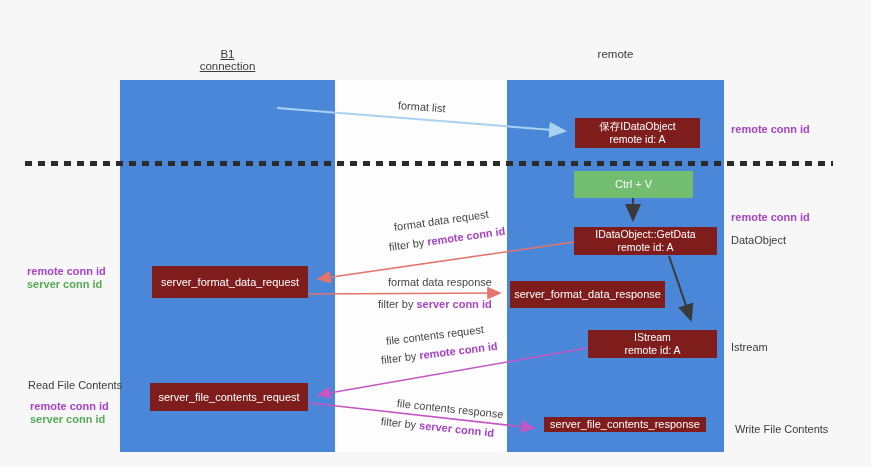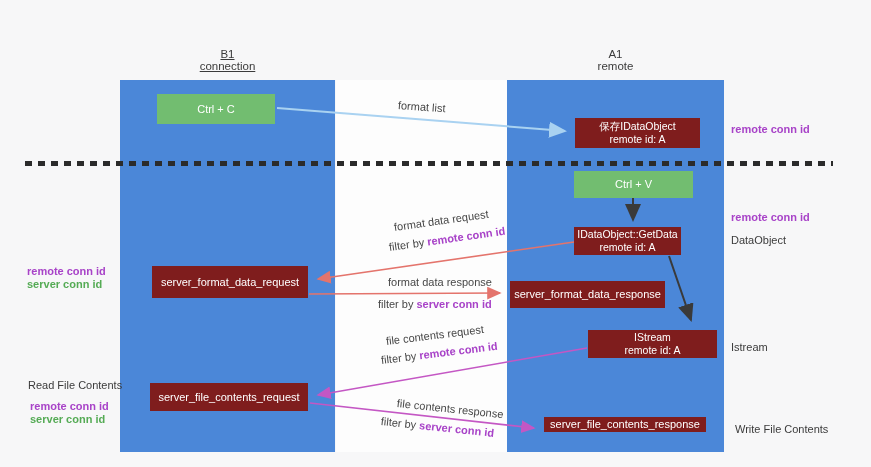--- a/index.html
+++ b/index.html
@@ -33,21 +33,20 @@
 <div id="canvas">
 
   <div class="gap-strip"></div>
 
 
   <div class="lane-header left">
     <div>B1</div>
     <div>connection</div>
   </div>
   <div class="lane-header right">
-    <div>A1</div>
     <div>remote</div>
   </div>
 
   <div class="lane left"></div>
   <div class="lane right"></div>
 
   <div class="dashed-sep"></div>
 
   <svg class="overlay">
     <defs>
@@ -66,30 +65,29 @@
     </defs>
     <line x1="277" y1="108" x2="565" y2="131" stroke="#a9d2f1" stroke-width="2" marker-end="url(#ah-blue)"></line>
     <line x1="633" y1="198" x2="633" y2="220" stroke="#3a3a3a" stroke-width="2" marker-end="url(#ah-black)"></line>
     <line x1="669" y1="256" x2="691" y2="320" stroke="#3a3a3a" stroke-width="2" marker-end="url(#ah-black)"></line>
     <line x1="574" y1="242" x2="318" y2="279" stroke="#e4746c" stroke-width="1.6" marker-end="url(#ah-red)"></line>
     <line x1="309" y1="294" x2="500" y2="293" stroke="#e4746c" stroke-width="1.6" marker-end="url(#ah-red)"></line>
     <line x1="587" y1="348" x2="318" y2="395" stroke="#c457c4" stroke-width="1.6" marker-end="url(#ah-mag)"></line>
     <line x1="310" y1="403" x2="534" y2="428" stroke="#c457c4" stroke-width="1.6" marker-end="url(#ah-mag)"></line>
   </svg>
 
-  <div class="node green" style="left:157px;top:94px;width:118px;height:30px">Ctrl + C</div>
   <div class="node orange" style="left:152px;top:266px;width:156px;height:32px">server_format_data_request</div>
   <div class="node orange" style="left:150px;top:383px;width:158px;height:28px">server_file_contents_request</div>
 
   <div class="node orange two-line" style="left:575px;top:118px;width:125px;height:30px">
     <div>保存IDataObject</div>
     <div>remote id: A</div>
   </div>
   <div class="node green" style="left:574px;top:171px;width:119px;height:27px">Ctrl + V</div>
-  <div class="node orange two-line" style="left:574px;top:227px;width:107px;height:28px">
+  <div class="node orange two-line" style="left:574px;top:227px;width:143px;height:28px">
     <div>IDataObject::GetData</div>
     <div>remote id: A</div>
   </div>
   <div class="node orange" style="left:510px;top:281px;width:155px;height:27px">server_format_data_response</div>
   <div class="node orange two-line" style="left:588px;top:330px;width:129px;height:28px">
     <div>IStream</div>
     <div>remote id: A</div>
   </div>
   <div class="node orange" style="left:544px;top:417px;width:162px;height:15px">server_file_contents_response</div>
 

